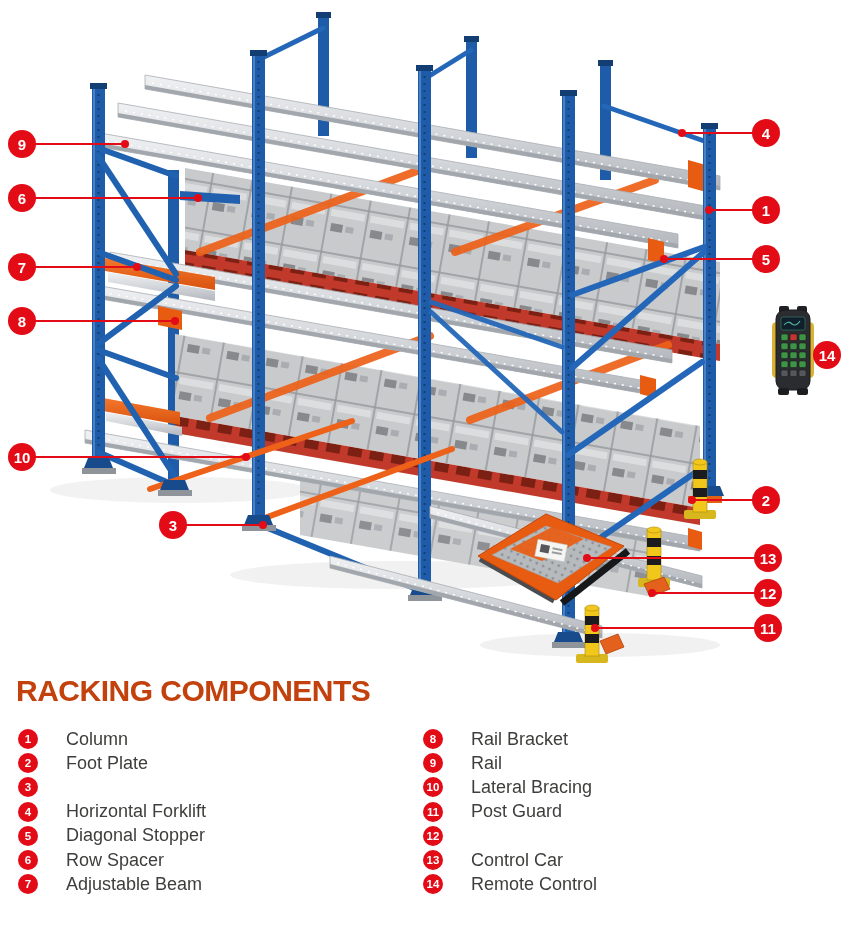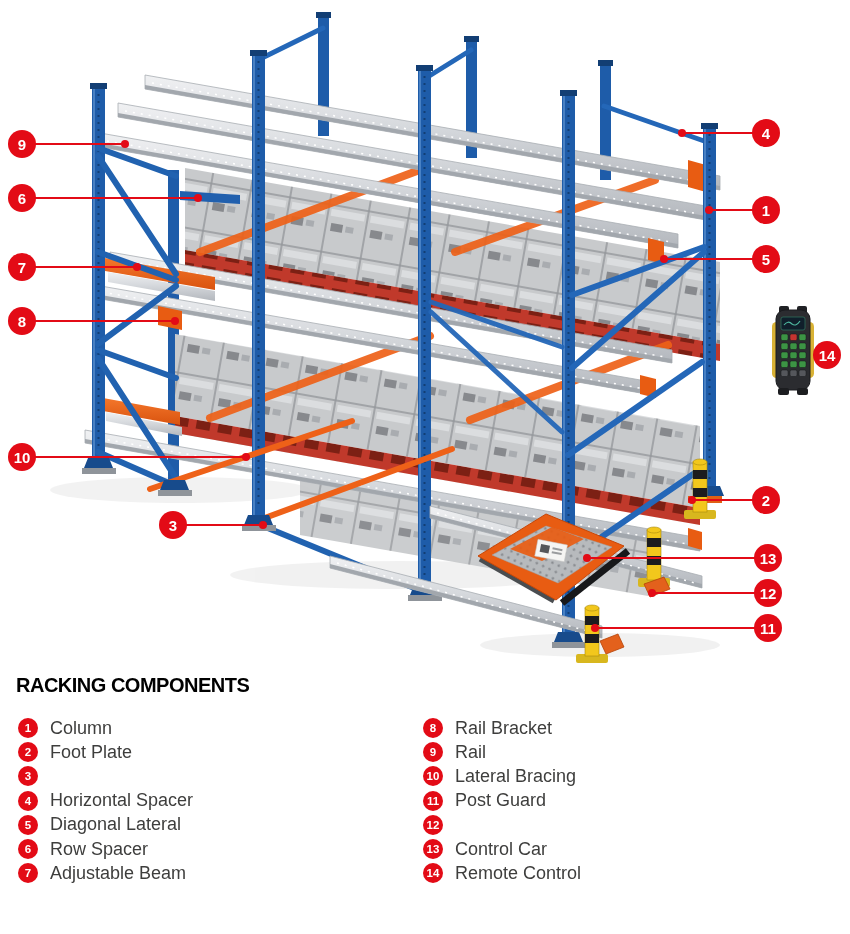--- a/index.html
+++ b/index.html
@@ -7,30 +7,30 @@
        font-family:"Liberation Sans",sans-serif}
   #diagram-wrap{position:absolute;left:0;top:0;width:850px;height:680px}
   #diagram-wrap svg{display:block}
   #callout-layer{position:absolute;left:0;top:0;width:850px;height:680px;pointer-events:none}
   .bubble{position:absolute;width:28px;height:28px;border-radius:50%;background:#E30B16;
           color:#fff;font-weight:bold;font-size:15px;display:flex;align-items:center;
           justify-content:center;line-height:1}
   .leader{position:absolute;height:2px;background:#E30B16}
   .tdot{position:absolute;width:8px;height:8px;border-radius:50%;background:#E30B16}
   #legend{position:absolute;left:16px;top:674px;width:820px}
-  .legend-title{color:#000000;font-size:20px;font-weight:bold;letter-spacing:-0.5px;line-height:1.1}
+  .legend-title{color:#c2410c;font-size:30px;font-weight:bold;letter-spacing:-0.5px;line-height:1.1}
   .legend-cols{position:relative;margin-top:20px;height:180px}
   .col{position:absolute;top:0}
   .col-left{left:2px}
   .col-right{left:407px}
   .lrow{display:flex;align-items:center;height:24.2px}
   .badge{width:20px;height:20px;border-radius:50%;background:#E30B16;color:#fff;
          font-size:11.5px;font-weight:bold;display:flex;align-items:center;
          justify-content:center;flex:0 0 20px}
-  .lbl{margin-left:12px;font-size:18px;color:#3E3E3D;white-space:nowrap}
+  .lbl{margin-left:28px;font-size:18px;color:#3E3E3D;white-space:nowrap}
 </style>
 </head>
 <body>
 
 <div id="diagram-wrap">
 <svg width="850" height="680" viewBox="0 0 850 680">
   <defs>
     <linearGradient id="grail" x1="0" y1="0" x2="0" y2="1">
       <stop offset="0" stop-color="#F0F1F3"></stop>
           <stop offset="0.45" stop-color="#D6D9DD"></stop>
@@ -359,26 +359,26 @@
           <span class="badge">2</span>
           <span class="lbl">Foot Plate</span>
         </div>
 
         <div class="lrow">
           <span class="badge">3</span>
         </div>
 
         <div class="lrow">
           <span class="badge">4</span>
-          <span class="lbl">Horizontal Spacer</span>
+          <span class="lbl">Horizontal Forklift</span>
         </div>
 
         <div class="lrow">
           <span class="badge">5</span>
-          <span class="lbl">Diagonal Lateral</span>
+          <span class="lbl">Diagonal Stopper</span>
         </div>
 
         <div class="lrow">
           <span class="badge">6</span>
           <span class="lbl">Row Spacer</span>
         </div>
 
         <div class="lrow">
           <span class="badge">7</span>
           <span class="lbl">Adjustable Beam</span>

